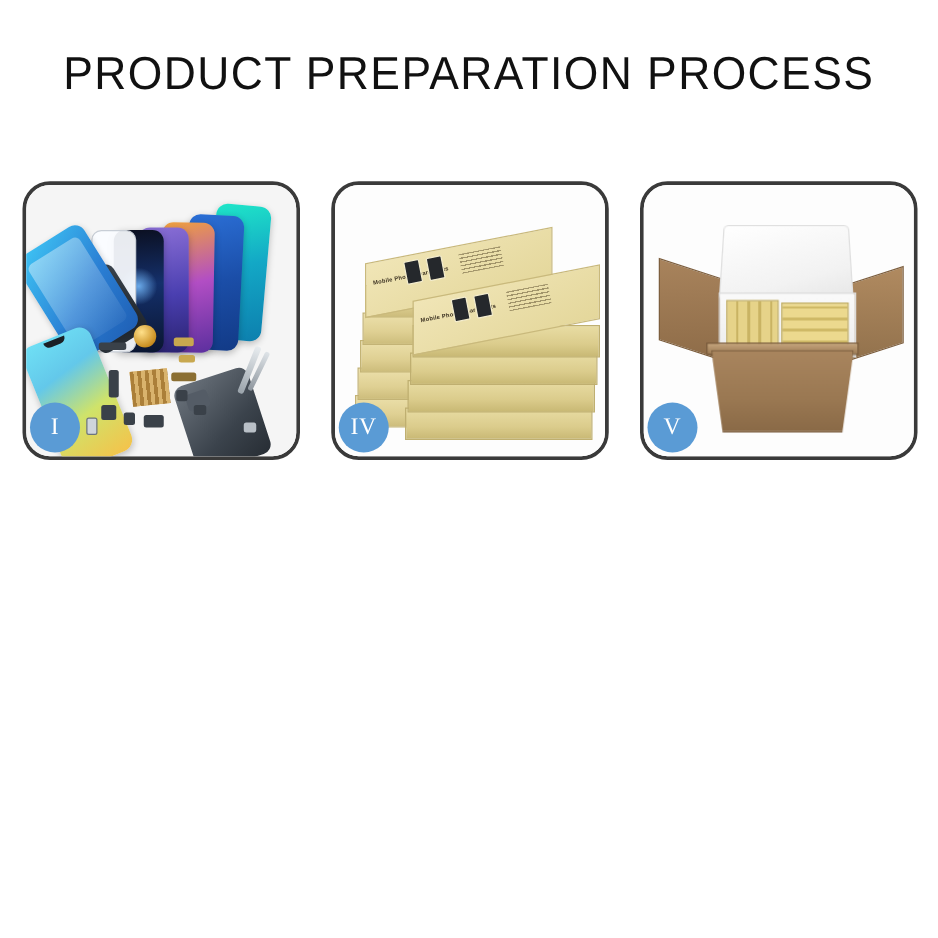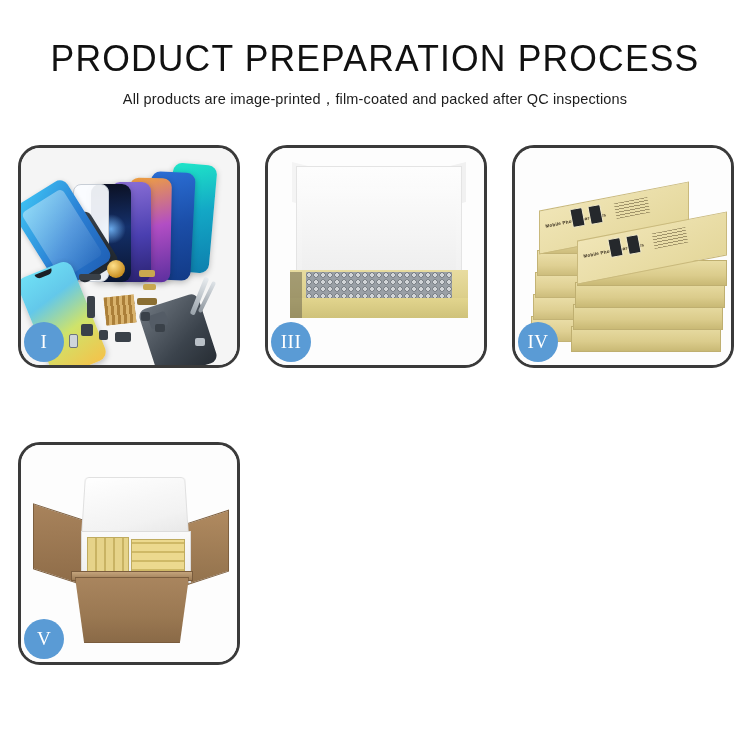--- a/index.html
+++ b/index.html
@@ -568,21 +568,20 @@
     background: rgba(140,108,70,.6);
   }
 </style>
 </head>
 <body>
 
 <div class="page">
 
   <div class="header">
     <div class="title">PRODUCT PREPARATION PROCESS</div>
-    <div class="subtitle">All products are image-printed，film-coated and packed after QC inspections</div>
   </div>
 
   <div class="grid">
 
     <div class="panel">
       <div class="panel-inner p1">
         <div class="scene">
           <div class="ph-fan ph-f1"></div>
           <div class="ph-fan ph-f2"></div>
           <div class="ph-fan ph-f3"></div>
@@ -608,35 +607,20 @@
           <div class="part pt11"></div>
           <div class="part pt12"></div>
           <div class="tweezer"></div>
           <div class="tweezer2"></div>
         </div>
       </div>
       <div class="badge">I</div>
     </div>
 
 
-    <div class="panel">
-      <div class="panel-inner p3">
-        <div class="scene">
-          <div class="b3-lid-flapL"></div>
-          <div class="b3-lid-flapR"></div>
-          <div class="b3-lid"></div>
-          <div class="b3-foam"></div>
-          <div class="b3-tray"></div>
-          <div class="b3-bubbles"></div>
-          <div class="b3-tray-front"></div>
-          <div class="b3-tray-edgeL"></div>
-        </div>
-      </div>
-      <div class="badge">III</div>
-    </div>
 
     <div class="panel">
       <div class="panel-inner p4">
         <div class="scene stackwrap">
           <div class="kbox kb1"></div>
           <div class="kbox kb2"></div>
           <div class="kbox kb3"></div>
           <div class="kbox kb4"></div>
           <div class="kbox kb5"></div>
           <div class="ktop ktop-a"></div>

